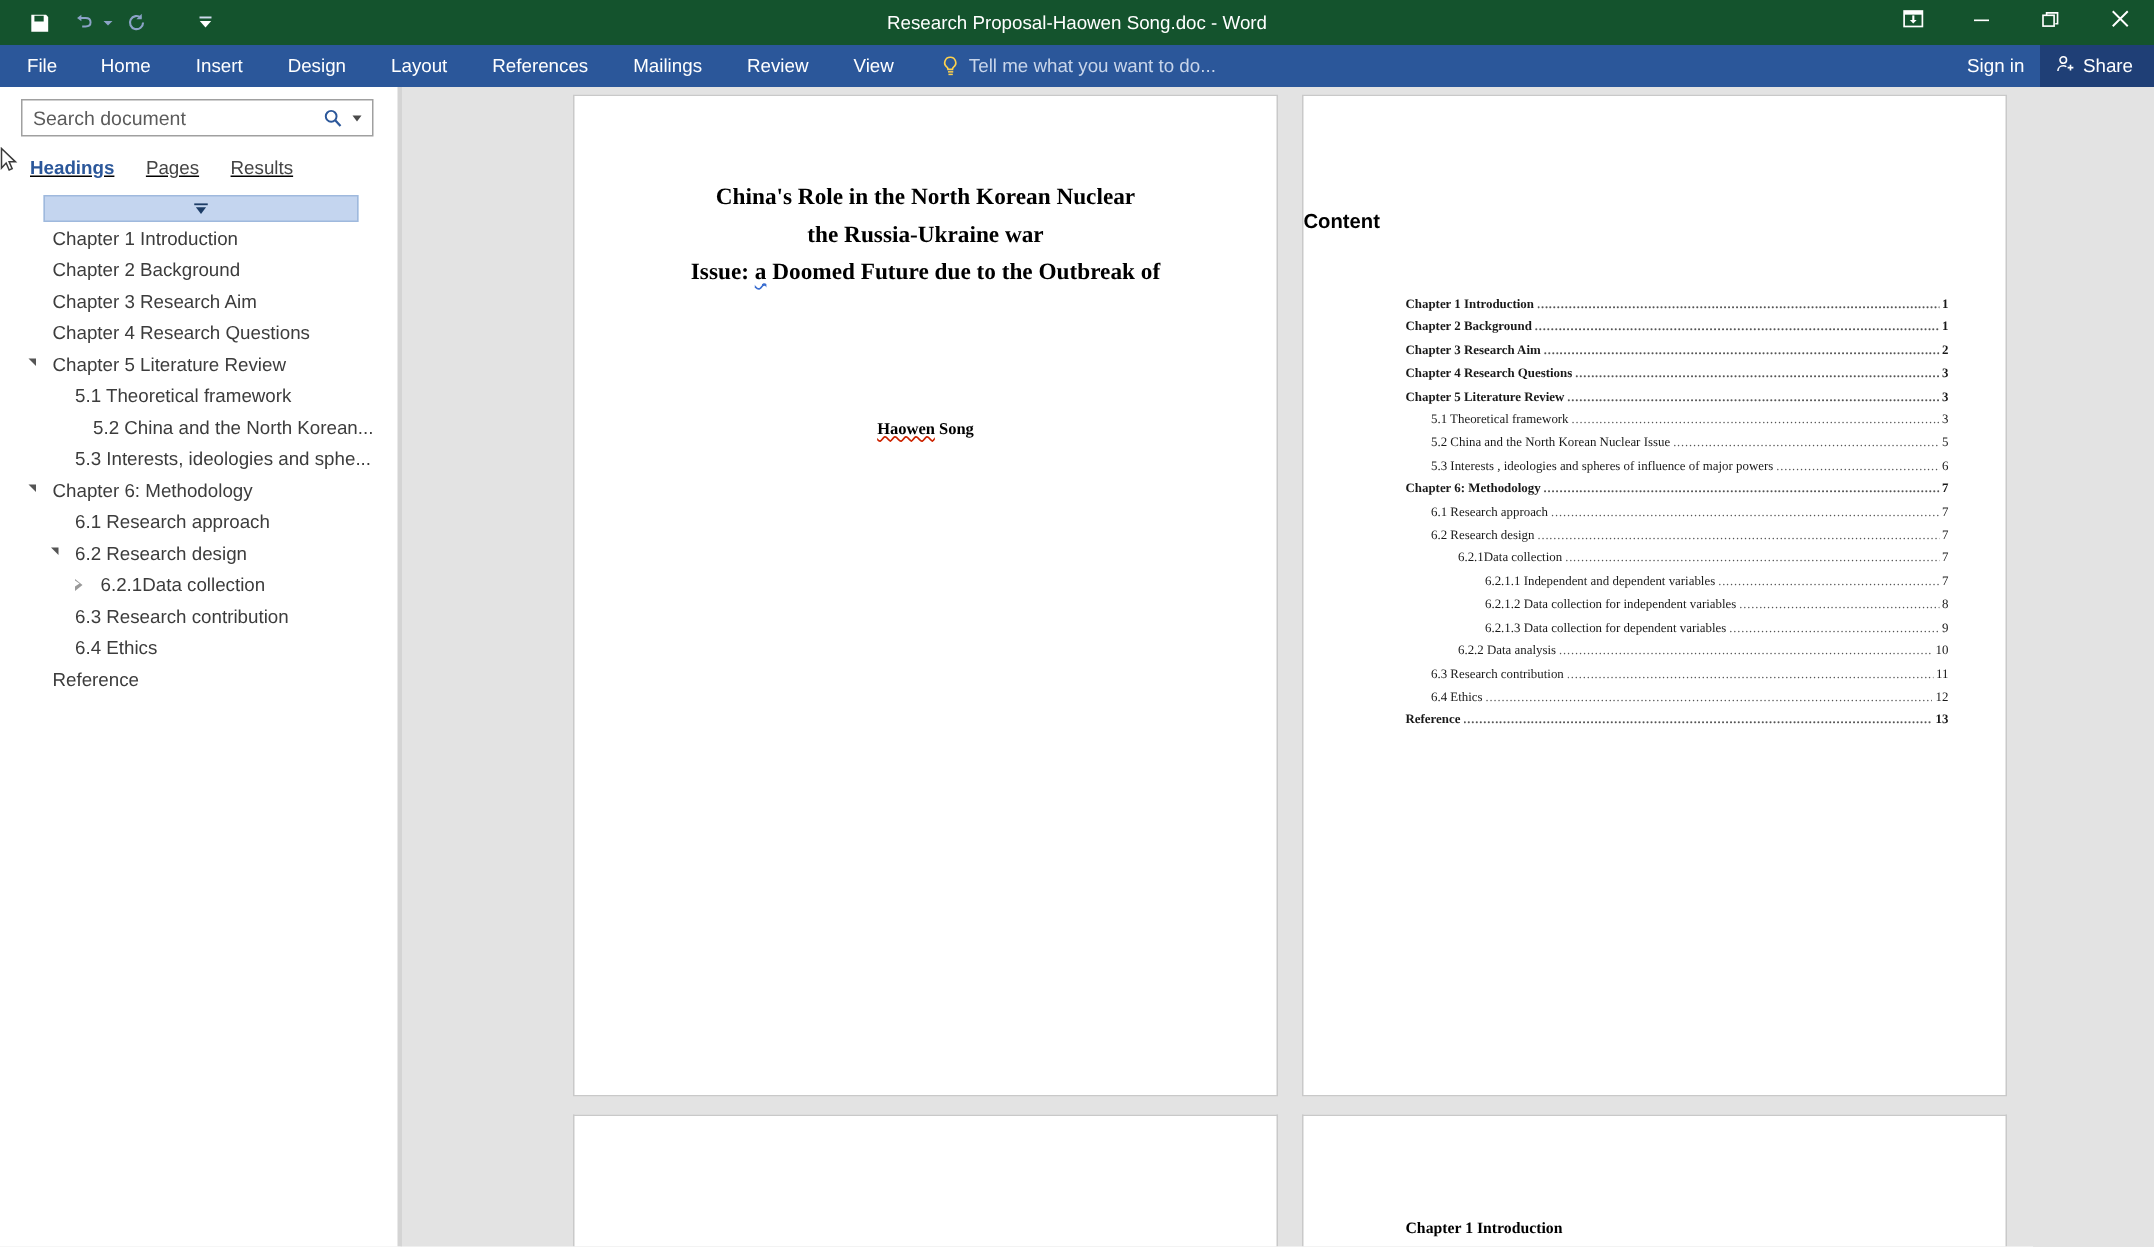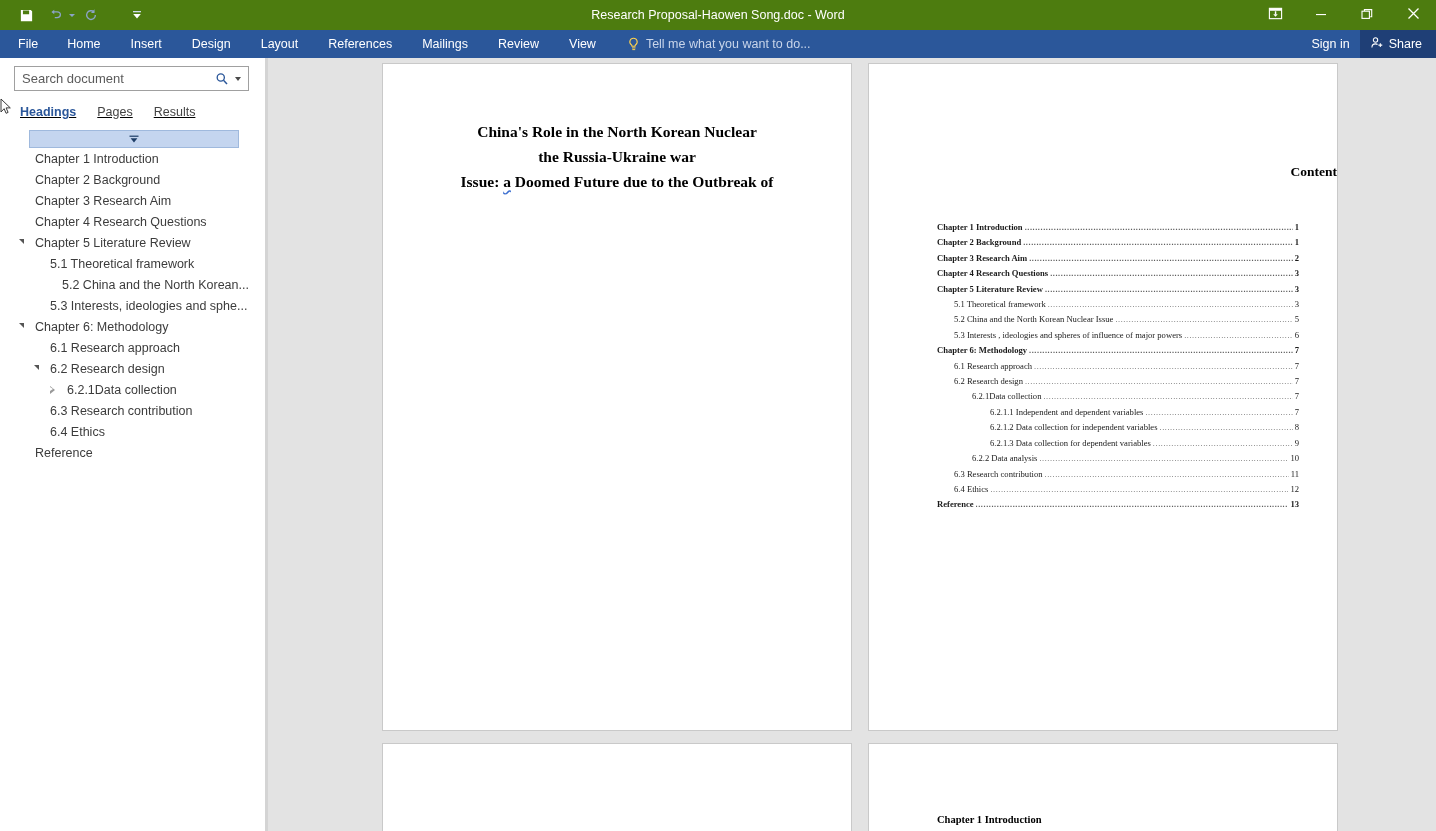--- a/index.html
+++ b/index.html
@@ -7,21 +7,21 @@
     width: 1436px; height: 831px;
     overflow: hidden;
     font-family: "Liberation Sans", sans-serif;
     background: #ffffff;
   }
 
   
   .titlebar {
     position: relative;
     height: 30px;
-    background: #4d7c0f;
+    background: #14532d;
     display: flex;
     align-items: center;
   }
   .qat { display: flex; align-items: center; gap: 2px; padding-left: 12px; }
   .qat-btn {
     width: 28px; height: 24px;
     display: flex; align-items: center; justify-content: center;
     color: #ffffff;
   }
   .qat-btn.dim { color: #8ba3c7; }
@@ -277,23 +277,23 @@
     font-size: 11px;
     color: #000000;
   }
   .sq-red {
     text-decoration: underline wavy #cc2200;
     text-underline-offset: 1px;
   }
 
   
   .content-head {
-    margin-top: 100px;
-    text-align: right;
-    font-family: Liberation Serif, serif;
+    margin-top: 76px;
+    text-align: left;
+    font-family: Liberation Sans, sans-serif;
     font-weight: bold;
     font-size: 13.5px;
   }
   .toc { margin: 40px 38px 0 68px; font-family: "Liberation Serif", serif; }
   .toc-row {
     display: flex;
     align-items: baseline;
     font-size: 8.6px;
     line-height: 15.4px;
     color: #1a1a1a;
@@ -544,20 +544,23 @@
     <div class="pagerow">
 
       <div class="page h1">
         <div class="doc-title">
           <div>China's Role in the North Korean Nuclear</div>
           <div>the Russia-Ukraine war</div>
           <div>
             <span>Issue: </span><span class="sq-blue">a</span><span> Doomed Future due to the Outbreak of</span>
           </div>
         </div>
+        <div class="doc-author">
+          <span class="sq-red">Haowen</span><span> Song</span>
+        </div>
       </div>
 
       <div class="page h1">
         <div class="content-head">Content</div>
         <div class="toc">
             <div class="toc-row lvl1">
               <span class="toc-lbl">Chapter 1 Introduction</span>
               <span class="toc-dots">........................................................................................................................</span>
               <span class="toc-pg">1</span>
             </div>

